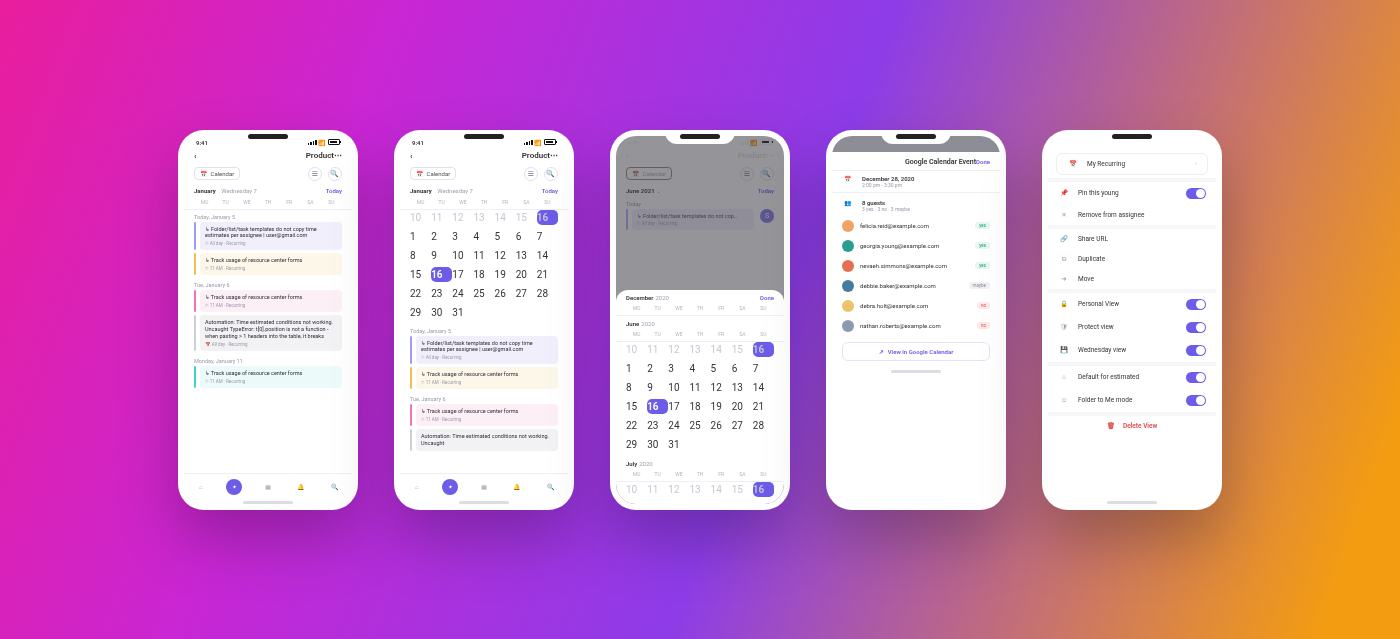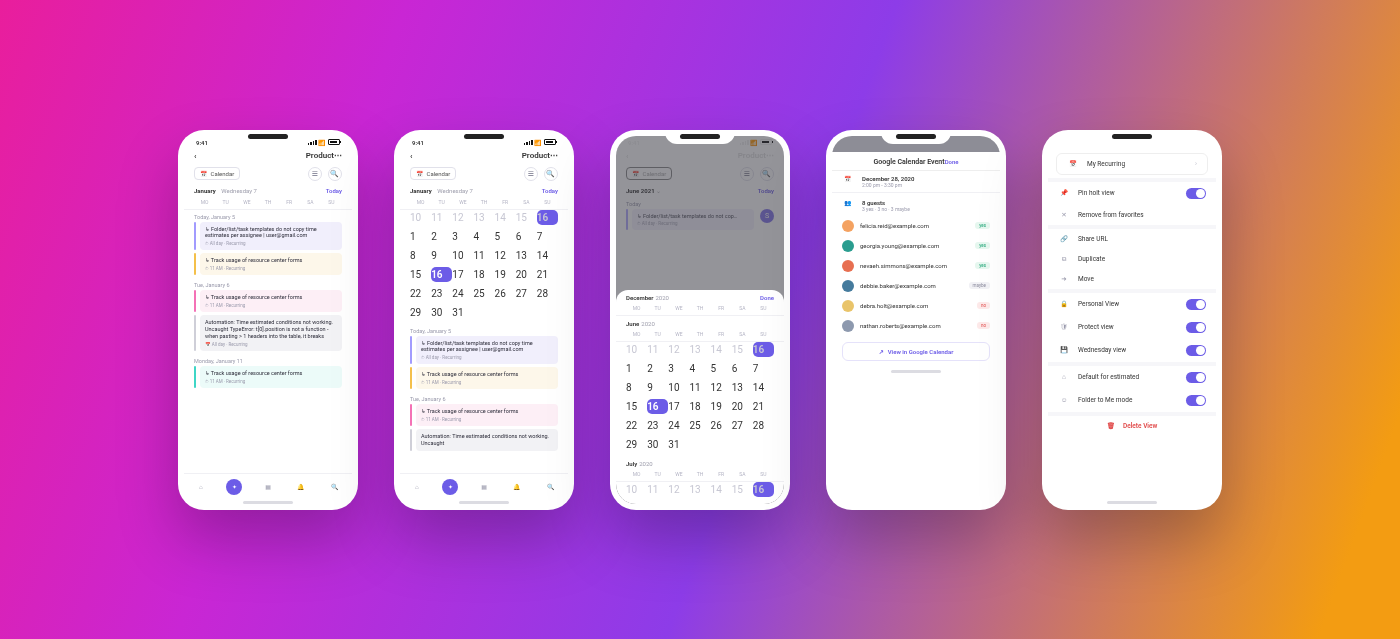--- a/index.html
+++ b/index.html
@@ -145,21 +145,21 @@
   }
   .sheet {
     position:absolute; left:0; right:0; bottom:0;
     background:#fff; border-radius:12px 12px 20px 20px;
     height: 58%;
     overflow:auto;
   }
 
   
   .ev-head {
-    display:flex; justify-content:center; align-items:center;
+    display:flex; justify-content:flex-end; align-items:center;
     padding: 6px 10px 4px;
     border-bottom:0.5px solid #eee;
   }
   .ev-title-row { display:flex; gap:6px; align-items:flex-start; padding: 6px 10px; }
   .gcal {
     width:14px; height:14px; border-radius:3px;
     background: conic-gradient(#4285f4 0 25%, #ea4335 0 50%, #fbbc05 0 75%, #34a853 0 100%);
     position:relative; flex:none;
   }
   .gcal::after { content:''; position:absolute; inset:3px; background:#fff; border-radius:1px; }
@@ -650,26 +650,26 @@
     <div style="height:14px;"></div>
     <div class="menu-item" style="border:0.5px solid #eee;margin:3px 8px;border-radius:6px;">
       <span class="mi-icon">📅</span>
       <span>My Recurring</span>
       <span class="chev">›</span>
     </div>
     <div class="menu-sep"></div>
     <div id="p5g1">
         <div class="menu-item">
           <span class="mi-icon">📌</span>
-          <span>Pin holt view</span>
+          <span>Pin this young</span>
           <span class="toggle"></span>
         </div>
         <div class="menu-item">
           <span class="mi-icon">✕</span>
-          <span>Remove from favorites</span>
+          <span>Remove from assignee</span>
         </div>
       </div>
       <div class="menu-sep"></div>
     <div id="p5g2">
         <div class="menu-item">
           <span class="mi-icon">🔗</span>
           <span>Share URL</span>
         </div>
         <div class="menu-item">
           <span class="mi-icon">⧉</span>

